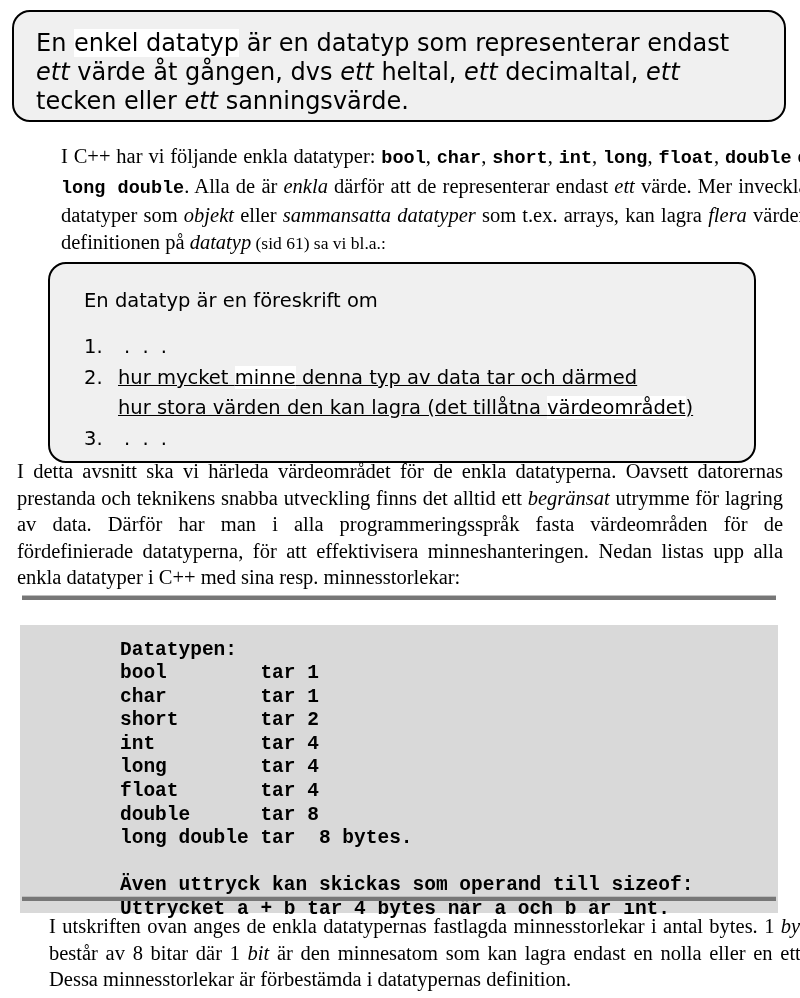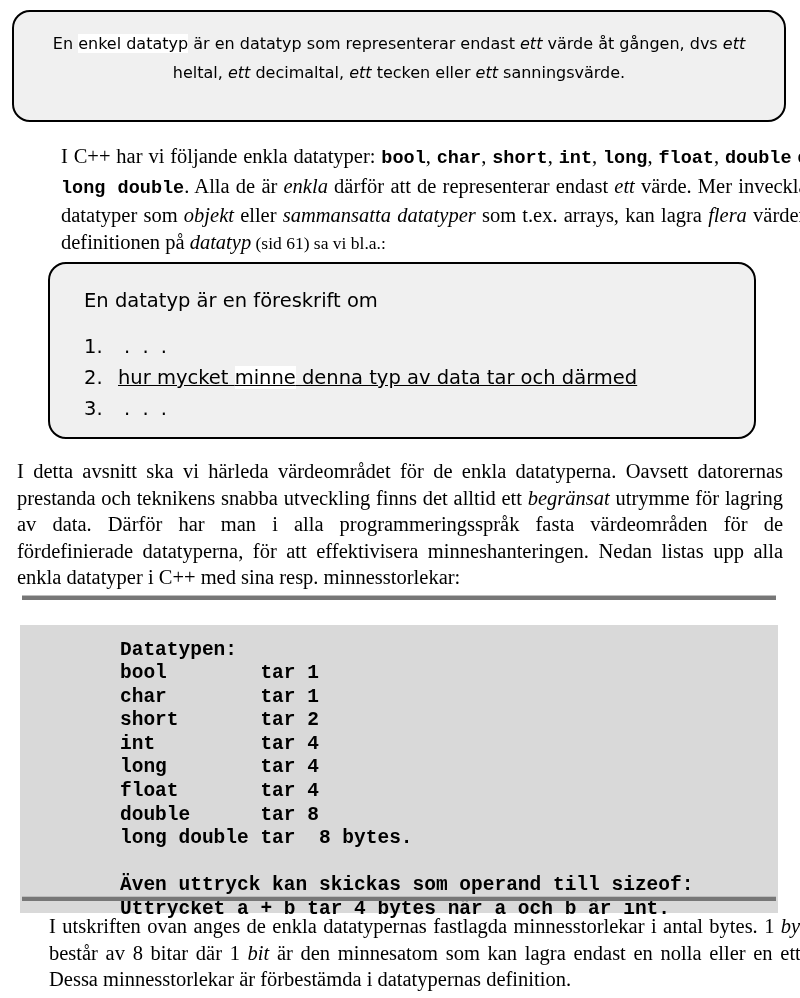--- a/index.html
+++ b/index.html
@@ -25,31 +25,30 @@
     border-radius: 18px;
     font-family: "DejaVu Sans", "Liberation Sans", sans-serif;
     color: #000000;
   }
 
   #box-simple-datatype {
     left: 12px;
     top: 10px;
     width: 774px;
     height: 112px;
-    text-align: center;
-    font-size: 16px;
+    font-size: 24px;
     line-height: 29px;
     padding: 17px 22px 0 22px;
   }
 
   #box-datatype-definition {
     left: 48px;
     top: 262px;
     width: 708px;
-    height: 177px;
+    height: 201px;
     padding: 22px 26px 0 34px;
     font-size: 19.5px;
     line-height: 30px;
   }
 
   .hl {
     background: #ffffff;
   }
   .it {
     font-style: italic;
@@ -163,20 +162,21 @@
     <li>
       <span class="num">1.</span>
       <span class="txt">
         <span class="dots">. . .</span>
       </span>
     </li>
     <li>
       <span class="num">2.</span>
       <span class="txt">
         <span class="sub"><span>hur mycket </span><span class="hl">minne</span><span> denna typ av data tar och därmed</span></span>
+        <span class="sub"><span>hur stora värden den kan lagra (det tillåtna </span><span class="hl">värdeområdet</span><span>)</span></span>
       </span>
     </li>
     <li>
       <span class="num">3.</span>
       <span class="txt">
         <span class="dots">. . .</span>
       </span>
     </li>
   </ul>
 </div>

